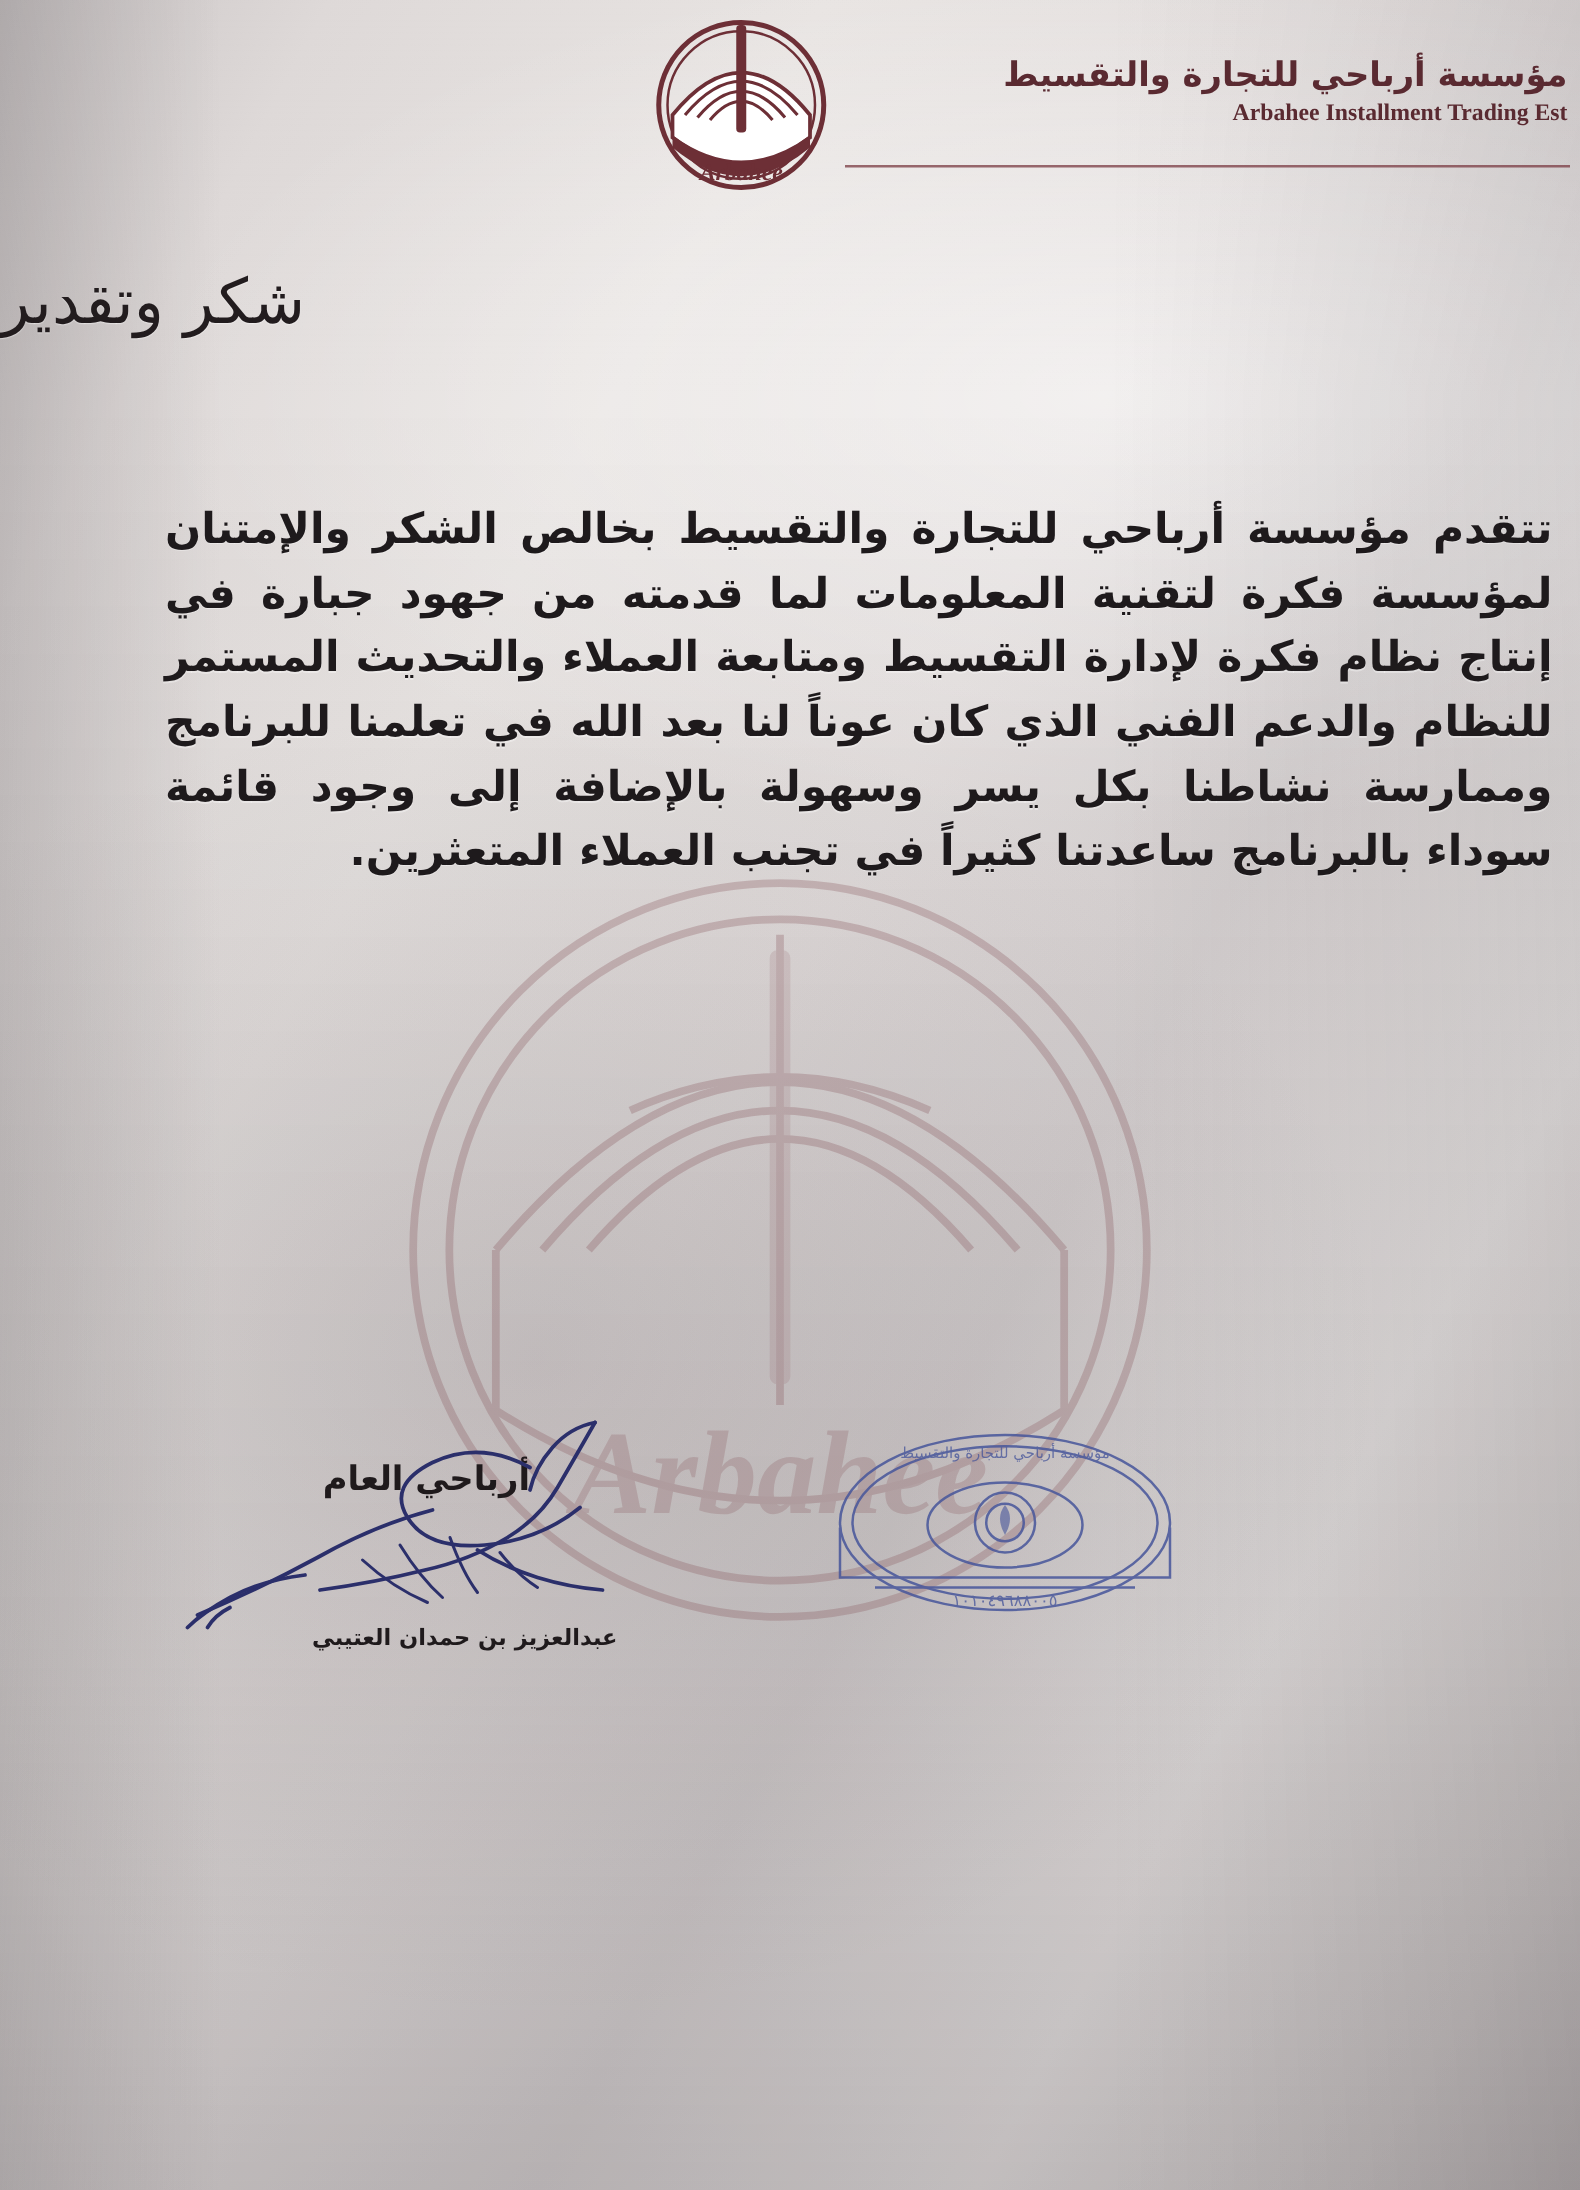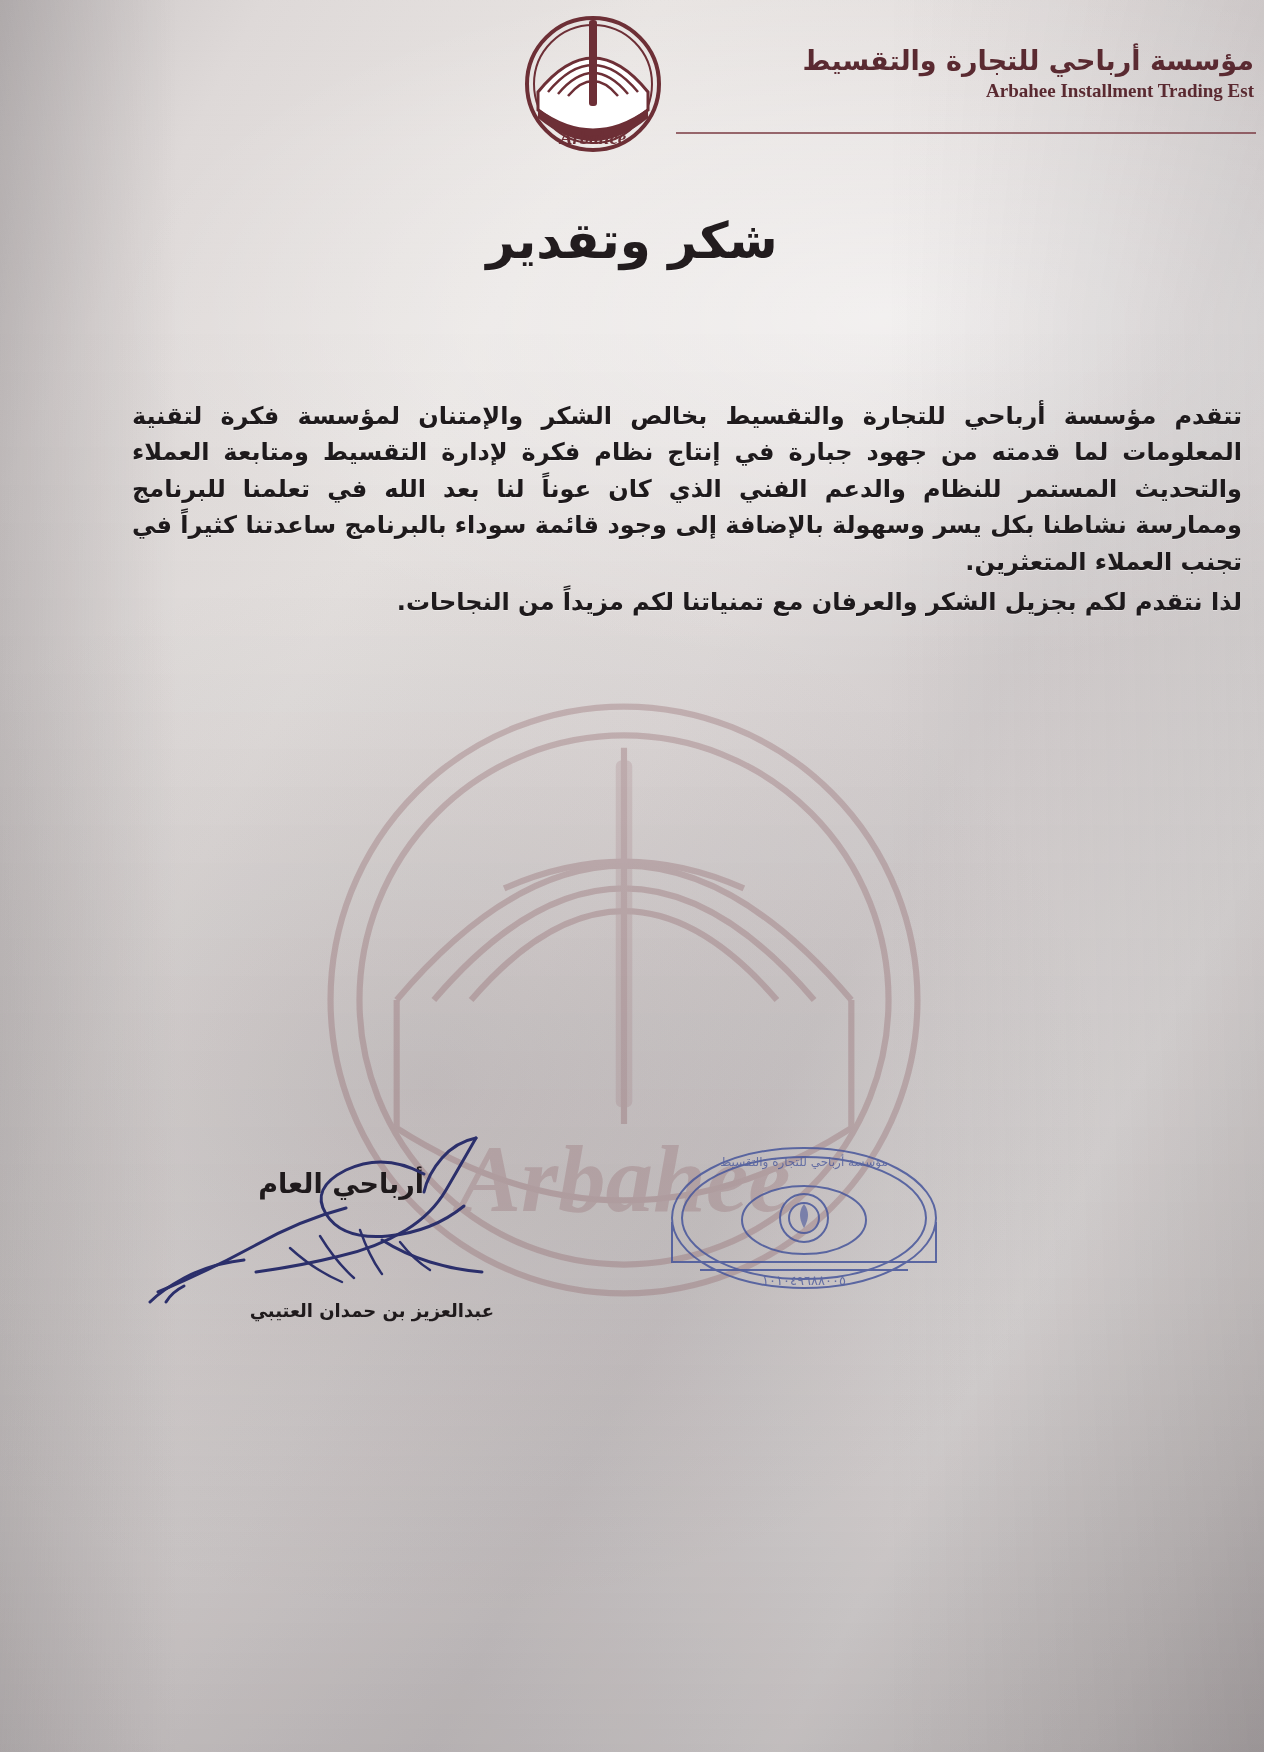--- a/index.html
+++ b/index.html
@@ -89,36 +89,36 @@
     height: 146px;
   }
   .logo svg { display: block; }
 
   
   .doc-title {
     position: absolute;
     top: 212px;
     right: 0;
     left: 0;
-    text-align: center;
+    text-align: left;
     font-size: 50px;
-    font-weight: bold;
+    font-weight: normal;
     color: #221c1e;
     letter-spacing: 1px;
     text-shadow: 0 1px 1px rgba(255,255,255,.45);
   }
 
   
   .body-text {
     position: absolute;
     top: 398px;
     right: 22px;
     width: 1110px;
     color: #1e1a1c;
-    font-size: 24px;
+    font-size: 34px;
     line-height: 1.52;
     text-align: justify;
     text-align-last: right;
     font-weight: bold;
     text-shadow: 0 1px 0 rgba(255,255,255,.35);
   }
   .body-text p { margin: 0 0 4px 0; }
   .para-2 { margin-top: 6px; }
 
   
@@ -215,21 +215,20 @@
         <div class="org-ar">مؤسسة أرباحي للتجارة والتقسيط</div>
         <div class="org-en">Arbahee Installment Trading Est</div>
       </div>
       <div class="header-rule"></div>
     </div>
 
     <div class="doc-title">شكر وتقدير</div>
 
     <div class="body-text">
       <p>تتقدم مؤسسة أرباحي للتجارة والتقسيط بخالص الشكر والإمتنان لمؤسسة فكرة لتقنية المعلومات لما قدمته من جهود جبارة في إنتاج نظام فكرة لإدارة التقسيط ومتابعة العملاء والتحديث المستمر للنظام والدعم الفني الذي كان عوناً لنا بعد الله في تعلمنا للبرنامج وممارسة نشاطنا بكل يسر وسهولة بالإضافة إلى وجود قائمة سوداء بالبرنامج ساعدتنا كثيراً في تجنب العملاء المتعثرين.</p>
-      <p class="para-2">لذا نتقدم لكم بجزيل الشكر والعرفان مع تمنياتنا لكم مزيداً من النجاحات.</p>
     </div>
 
     <div class="sig-title">أرباحي العام</div>
 
     <div class="signature">
       <svg viewBox="0 0 440 230" width="440" height="230" aria-hidden="true">
         <g fill="none" stroke="#2b2f6b" stroke-width="3" stroke-linecap="round">
           <path d="M352 48 q-16 28 -30 52 q-14 24 -40 40 q-30 18 -66 26 q-40 10 -84 16"></path>
           <path d="M352 48 q-20 4 -34 20 q-14 16 -18 34"></path>
           <path d="M300 84 q-40 -22 -78 -4 q-36 18 -20 44 q16 26 62 22 q44 -4 76 -30"></path>

